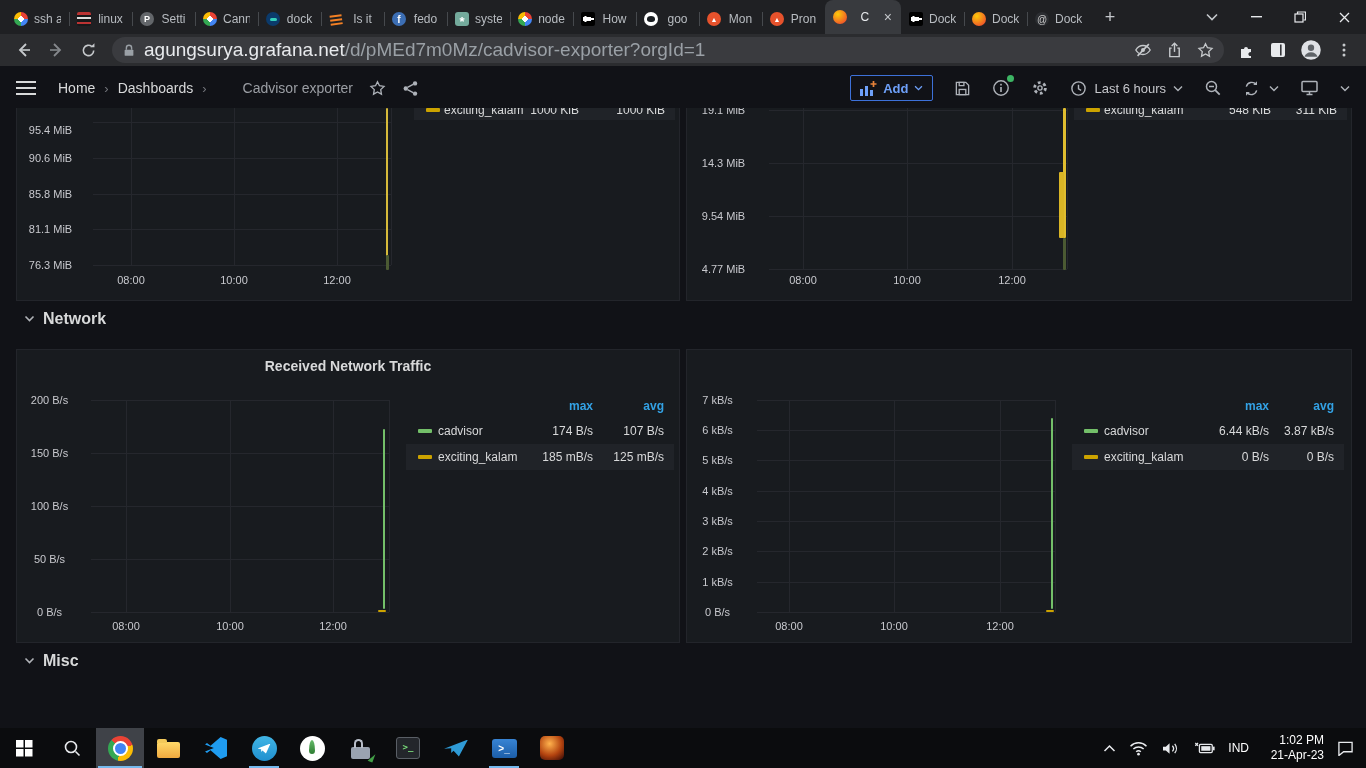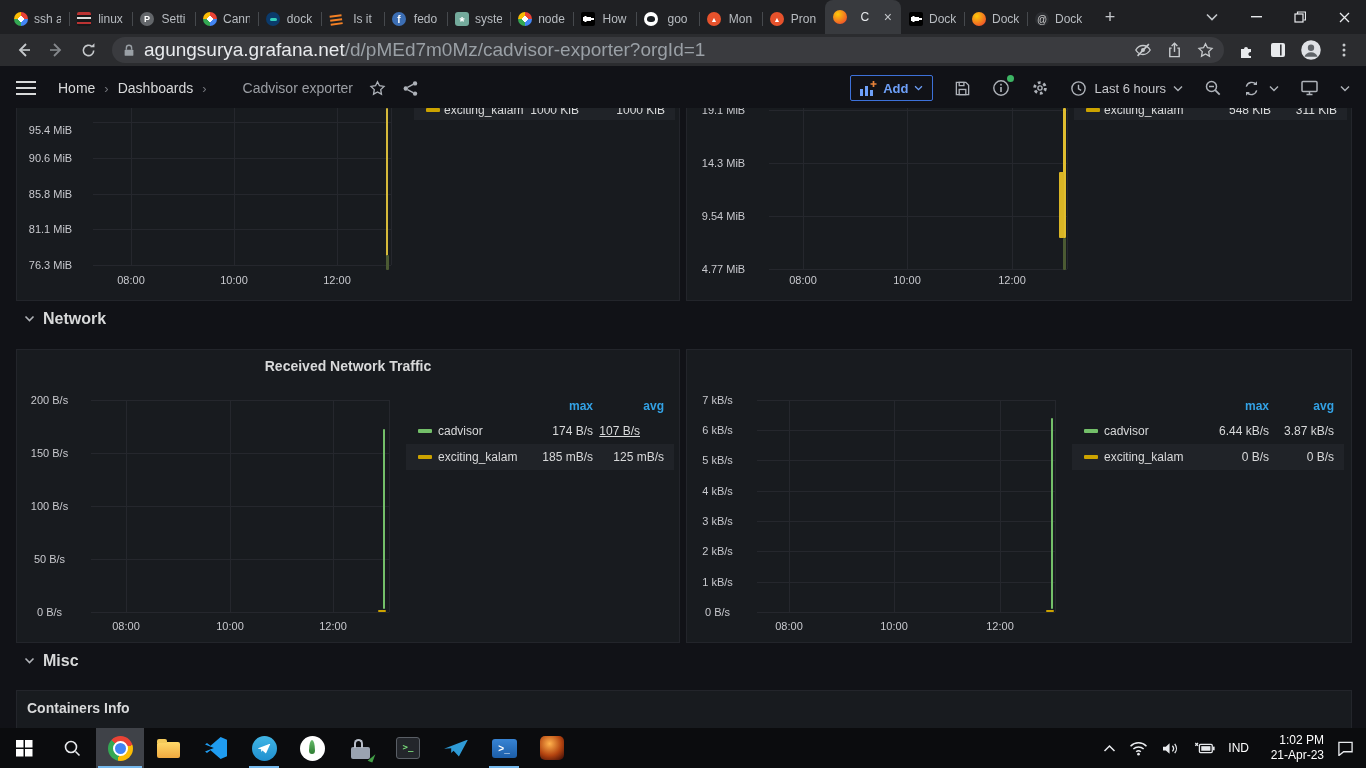--- a/index.html
+++ b/index.html
@@ -453,21 +453,21 @@
           <div class="xtick" style="left: 87px; top: 270px;">08:00</div>
           <div class="xtick" style="left: 191px; top: 270px;">10:00</div>
           <div class="xtick" style="left: 294px; top: 270px;">12:00</div>
           <div class="spike" style="left: 366px; top: 79px; width: 2px; height: 180px; background: rgb(115, 191, 105);"></div>
           <div class="spike" style="left: 361px; top: 260px; width: 8px; height: 2px; background: rgb(204, 163, 0);"></div>
           <div class="lg-head" style="left: 484px; top: 49px;">max</div>
           <div class="lg-head" style="left: 555px; top: 49px;">avg</div>
           <div class="lg-swatch" style="left: 401px; top: 79px; background: rgb(115, 191, 105);"></div>
           <div class="lg-name" style="left: 421px; top: 73.5px;">cadvisor</div>
           <div class="lg-val" style="left: 484px; top: 73.5px;">174 B/s</div>
-          <div class="lg-val" style="left: 531px; top: 73.5px; text-decoration: underline;">107 B/s</div>
+          <div class="lg-val" style="left: 555px; top: 73.5px;">107 B/s</div>
           <div class="lg-bg" style="left: 389px; top: 94px; width: 268px; height: 26px;"></div>
           <div class="lg-swatch" style="left: 401px; top: 105px; background: rgb(204, 163, 0);"></div>
           <div class="lg-name" style="left: 421px; top: 99.5px;">exciting_kalam</div>
           <div class="lg-val" style="left: 484px; top: 99.5px;">185 mB/s</div>
           <div class="lg-val" style="left: 555px; top: 99.5px;">125 mB/s</div>
         </div>
       </section>
     <section class="panel" id="p-sent">
         <div class="chart">
           <div class="hgrid" style="left: 70px; width: 298px; top: 50px;"></div>
@@ -509,23 +509,20 @@
         </div>
       </section>
 
     <div class="sect" id="sect-misc">
       <svg width="11" height="8" viewBox="0 0 11 8">
           <path d="M1.5 1.5l4 4 4-4" fill="none" stroke="#b0b3b8" stroke-width="1.6"></path>
         </svg>
       <span>Misc</span>
     </div>
 
-    <section class="panel" id="p-containers">
-      <h2>Containers Info</h2>
-    </section>
   </div>
 
   <div id="taskbar">
     <div id="tbicons" style="display:flex;">
         <div class="tbbtn">
           <span class="ic-start"></span>
         </div>
         <div class="tbbtn">
           <svg width="20" height="20" viewBox="0 0 20 20" fill="none" stroke="#e8eaed" stroke-width="1.6">
             <circle cx="9" cy="9" r="5.5"></circle>

